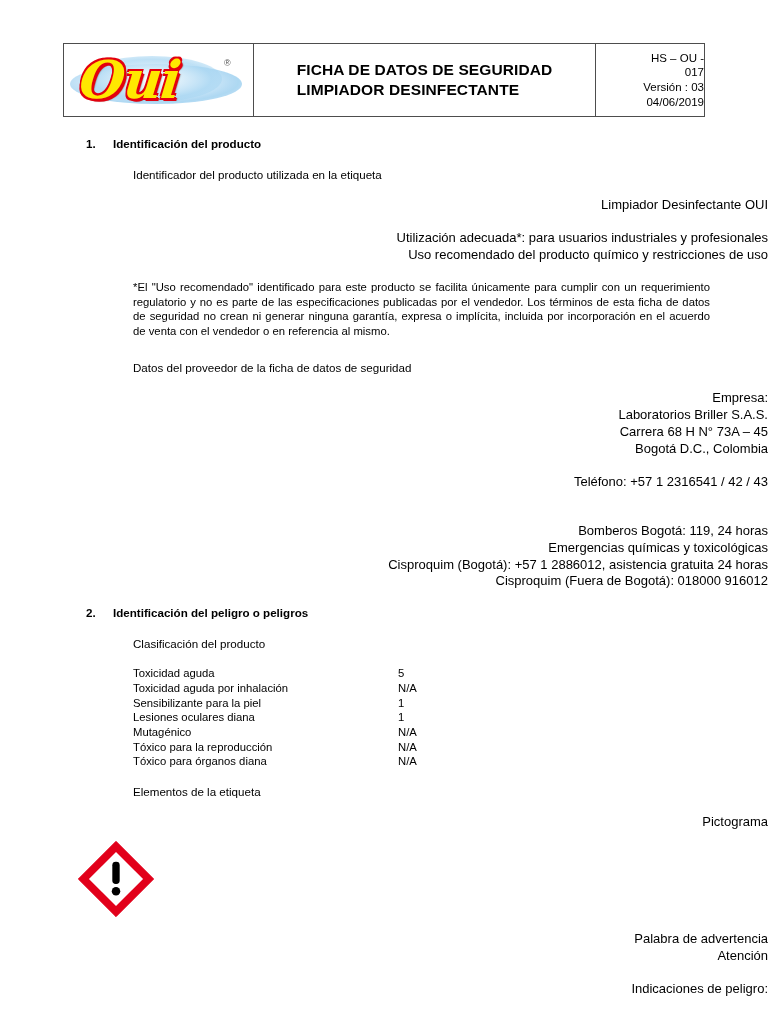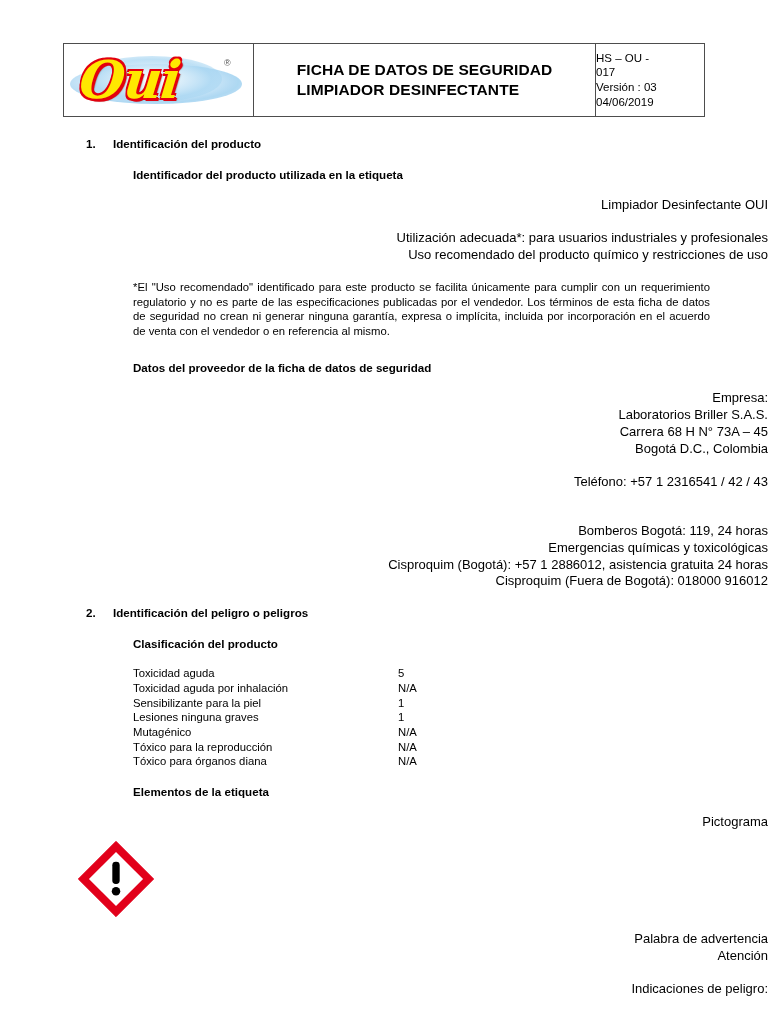--- a/index.html
+++ b/index.html
@@ -46,21 +46,21 @@
     border-right: 1.4px solid #4d4d4d;
     display: flex;
     align-items: center;
     justify-content: center;
     text-align: left;
   }
   .hdr-cell-code {
     width: 108px;
     display: flex;
     flex-direction: column;
-    align-items: flex-start;
+    align-items: flex-end;
     justify-content: center;
     text-align: center;
   }
   .title-text {
     font-size: 15.5px;
     font-weight: bold;
     line-height: 1.30;
     letter-spacing: 0.1px;
   }
   .code-line {
@@ -137,21 +137,21 @@
     font-weight: bold;
     margin-bottom: 2px;
   }
   .sec-num {
     width: 27px;
     flex: none;
   }
   .lvl2 {
     margin-left: 133px;
     font-size: 11.6px;
-    font-weight: bold;
+    font-weight: normal;
   }
   .para {
     margin-left: 133px;
     font-size: 13px;
     line-height: 1.30;
     text-align: right;
   }
   .para-just {
     margin-left: 133px;
     margin-right: 58px;
@@ -286,21 +286,21 @@
       </div>
       <div class="class-row">
         <span class="class-label">Toxicidad aguda por inhalación</span>
         <span class="class-value">N/A</span>
       </div>
       <div class="class-row">
         <span class="class-label">Sensibilizante para la piel</span>
         <span class="class-value">1</span>
       </div>
       <div class="class-row">
-        <span class="class-label">Lesiones ninguna graves</span>
+        <span class="class-label">Lesiones oculares diana</span>
         <span class="class-value">1</span>
       </div>
       <div class="class-row">
         <span class="class-label">Mutagénico</span>
         <span class="class-value">N/A</span>
       </div>
       <div class="class-row">
         <span class="class-label">Tóxico para la reproducción</span>
         <span class="class-value">N/A</span>
       </div>

